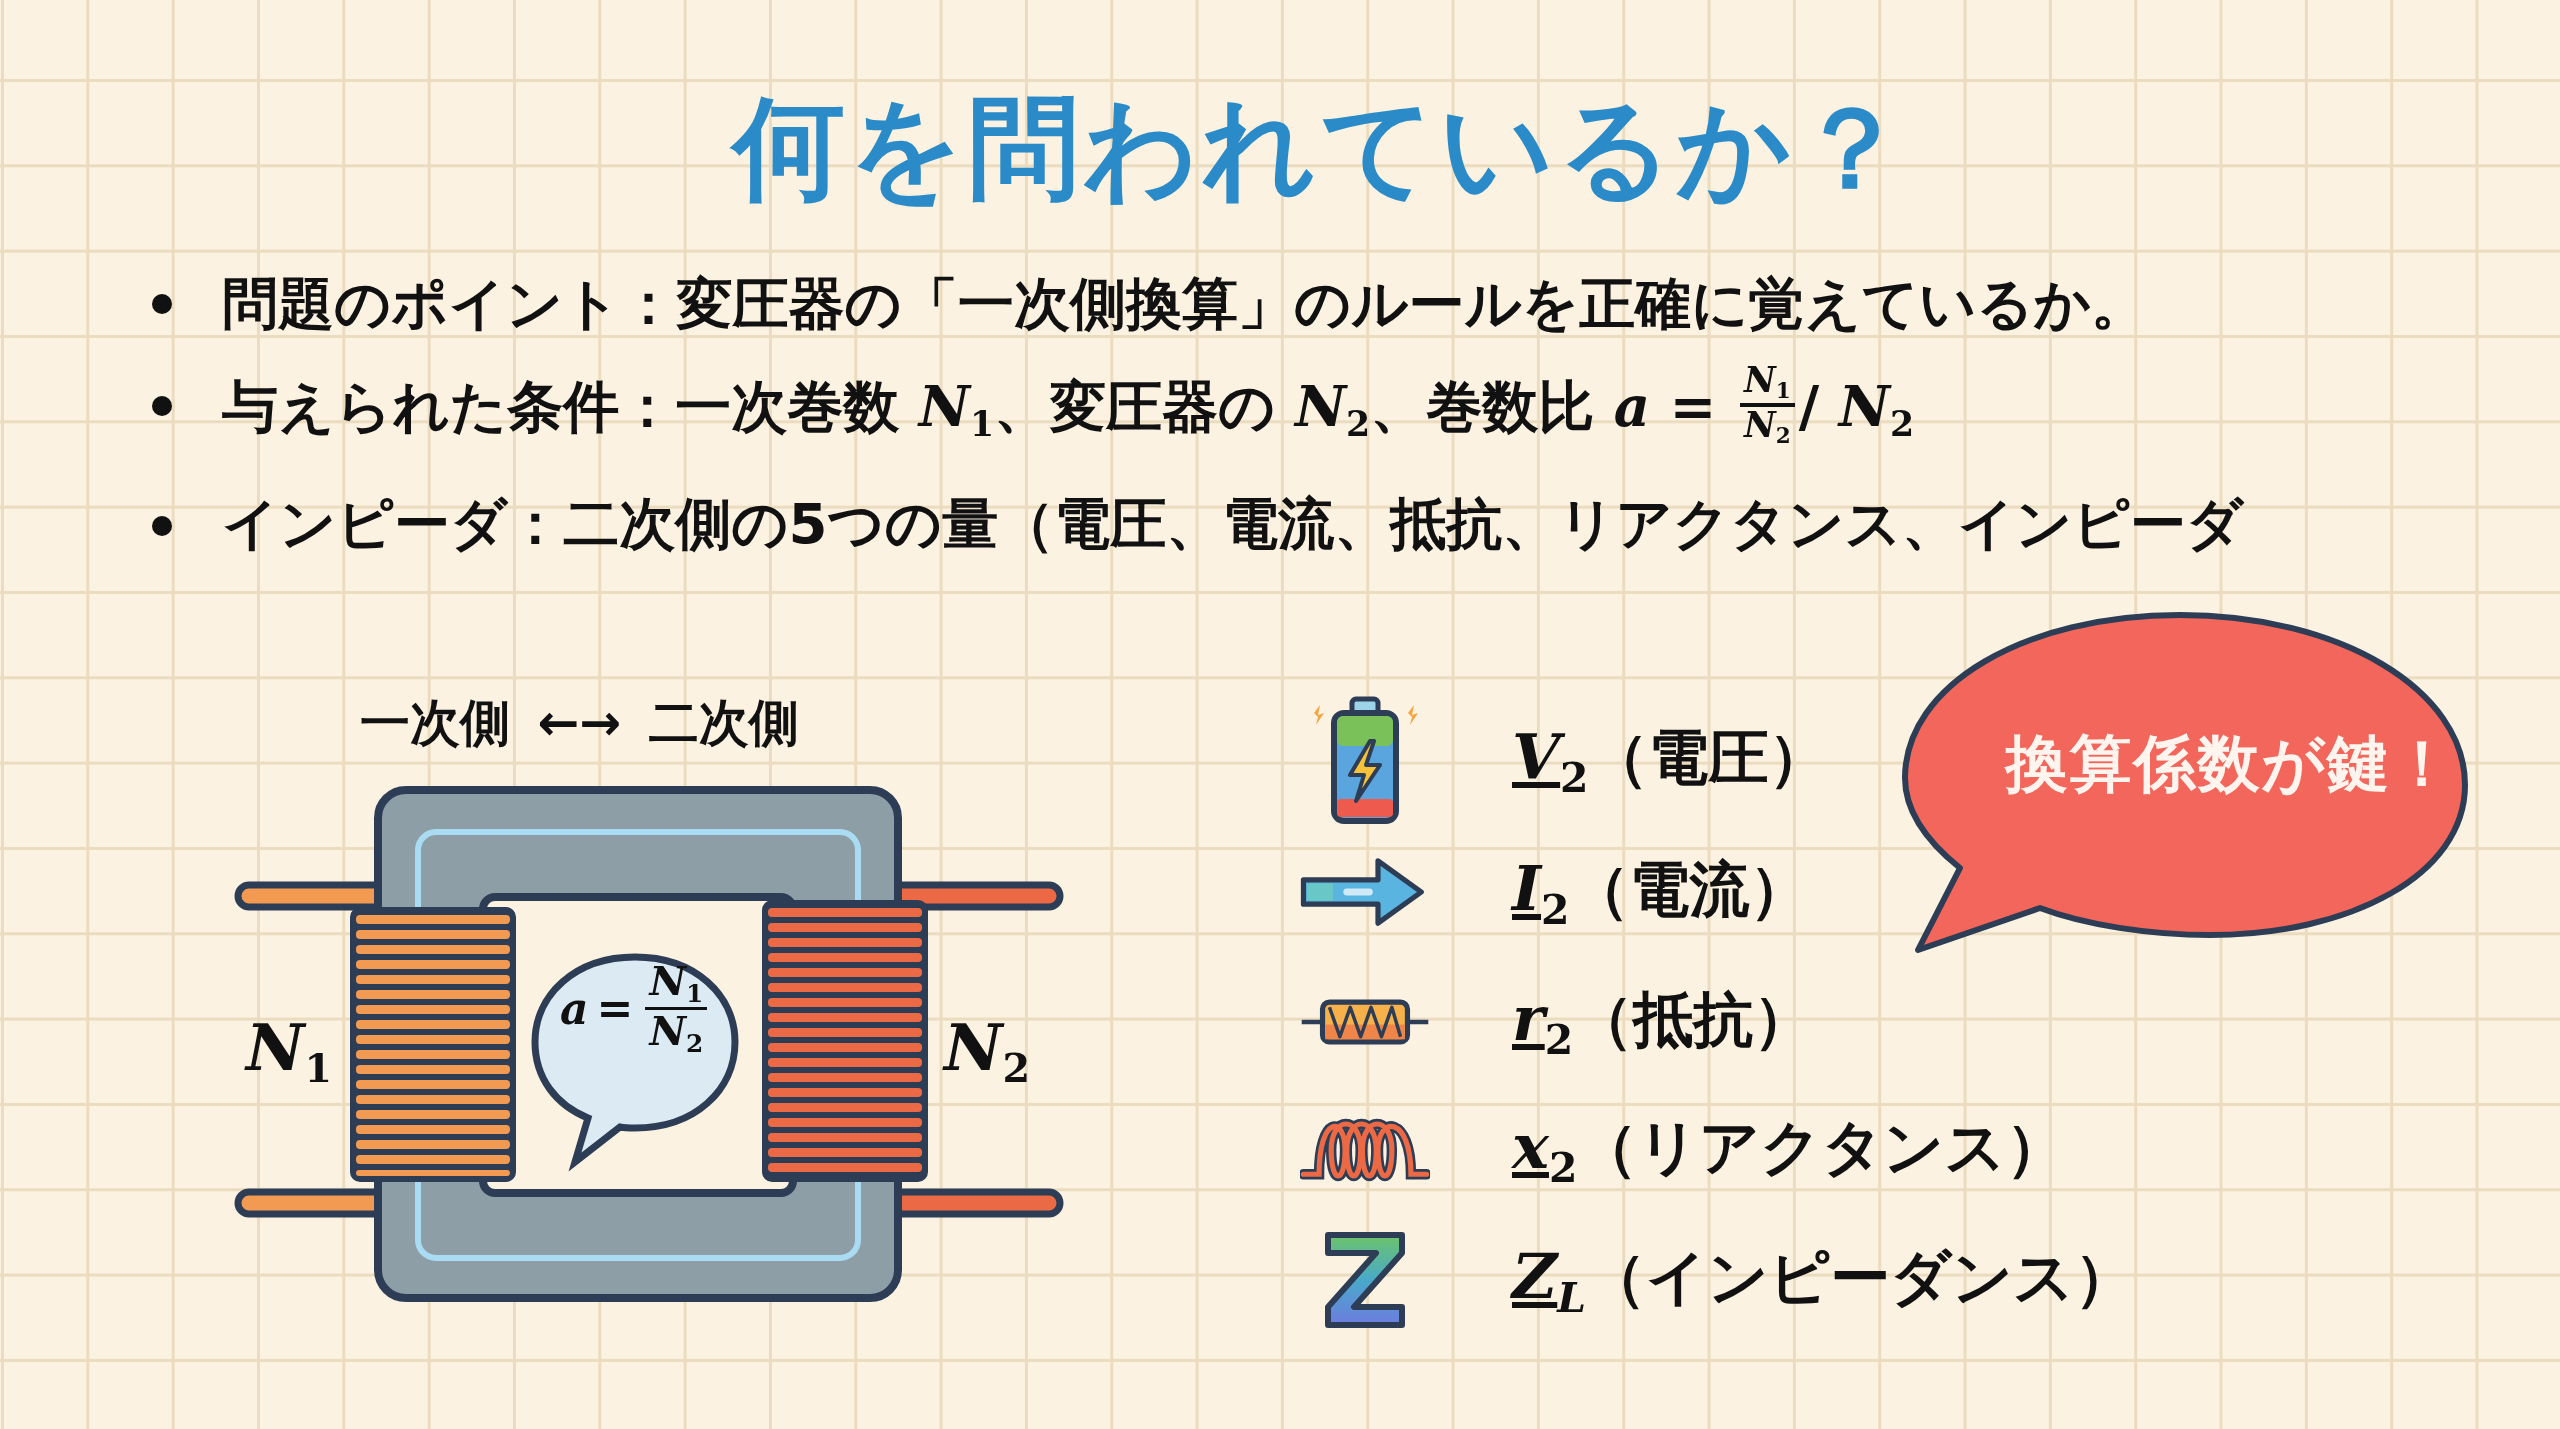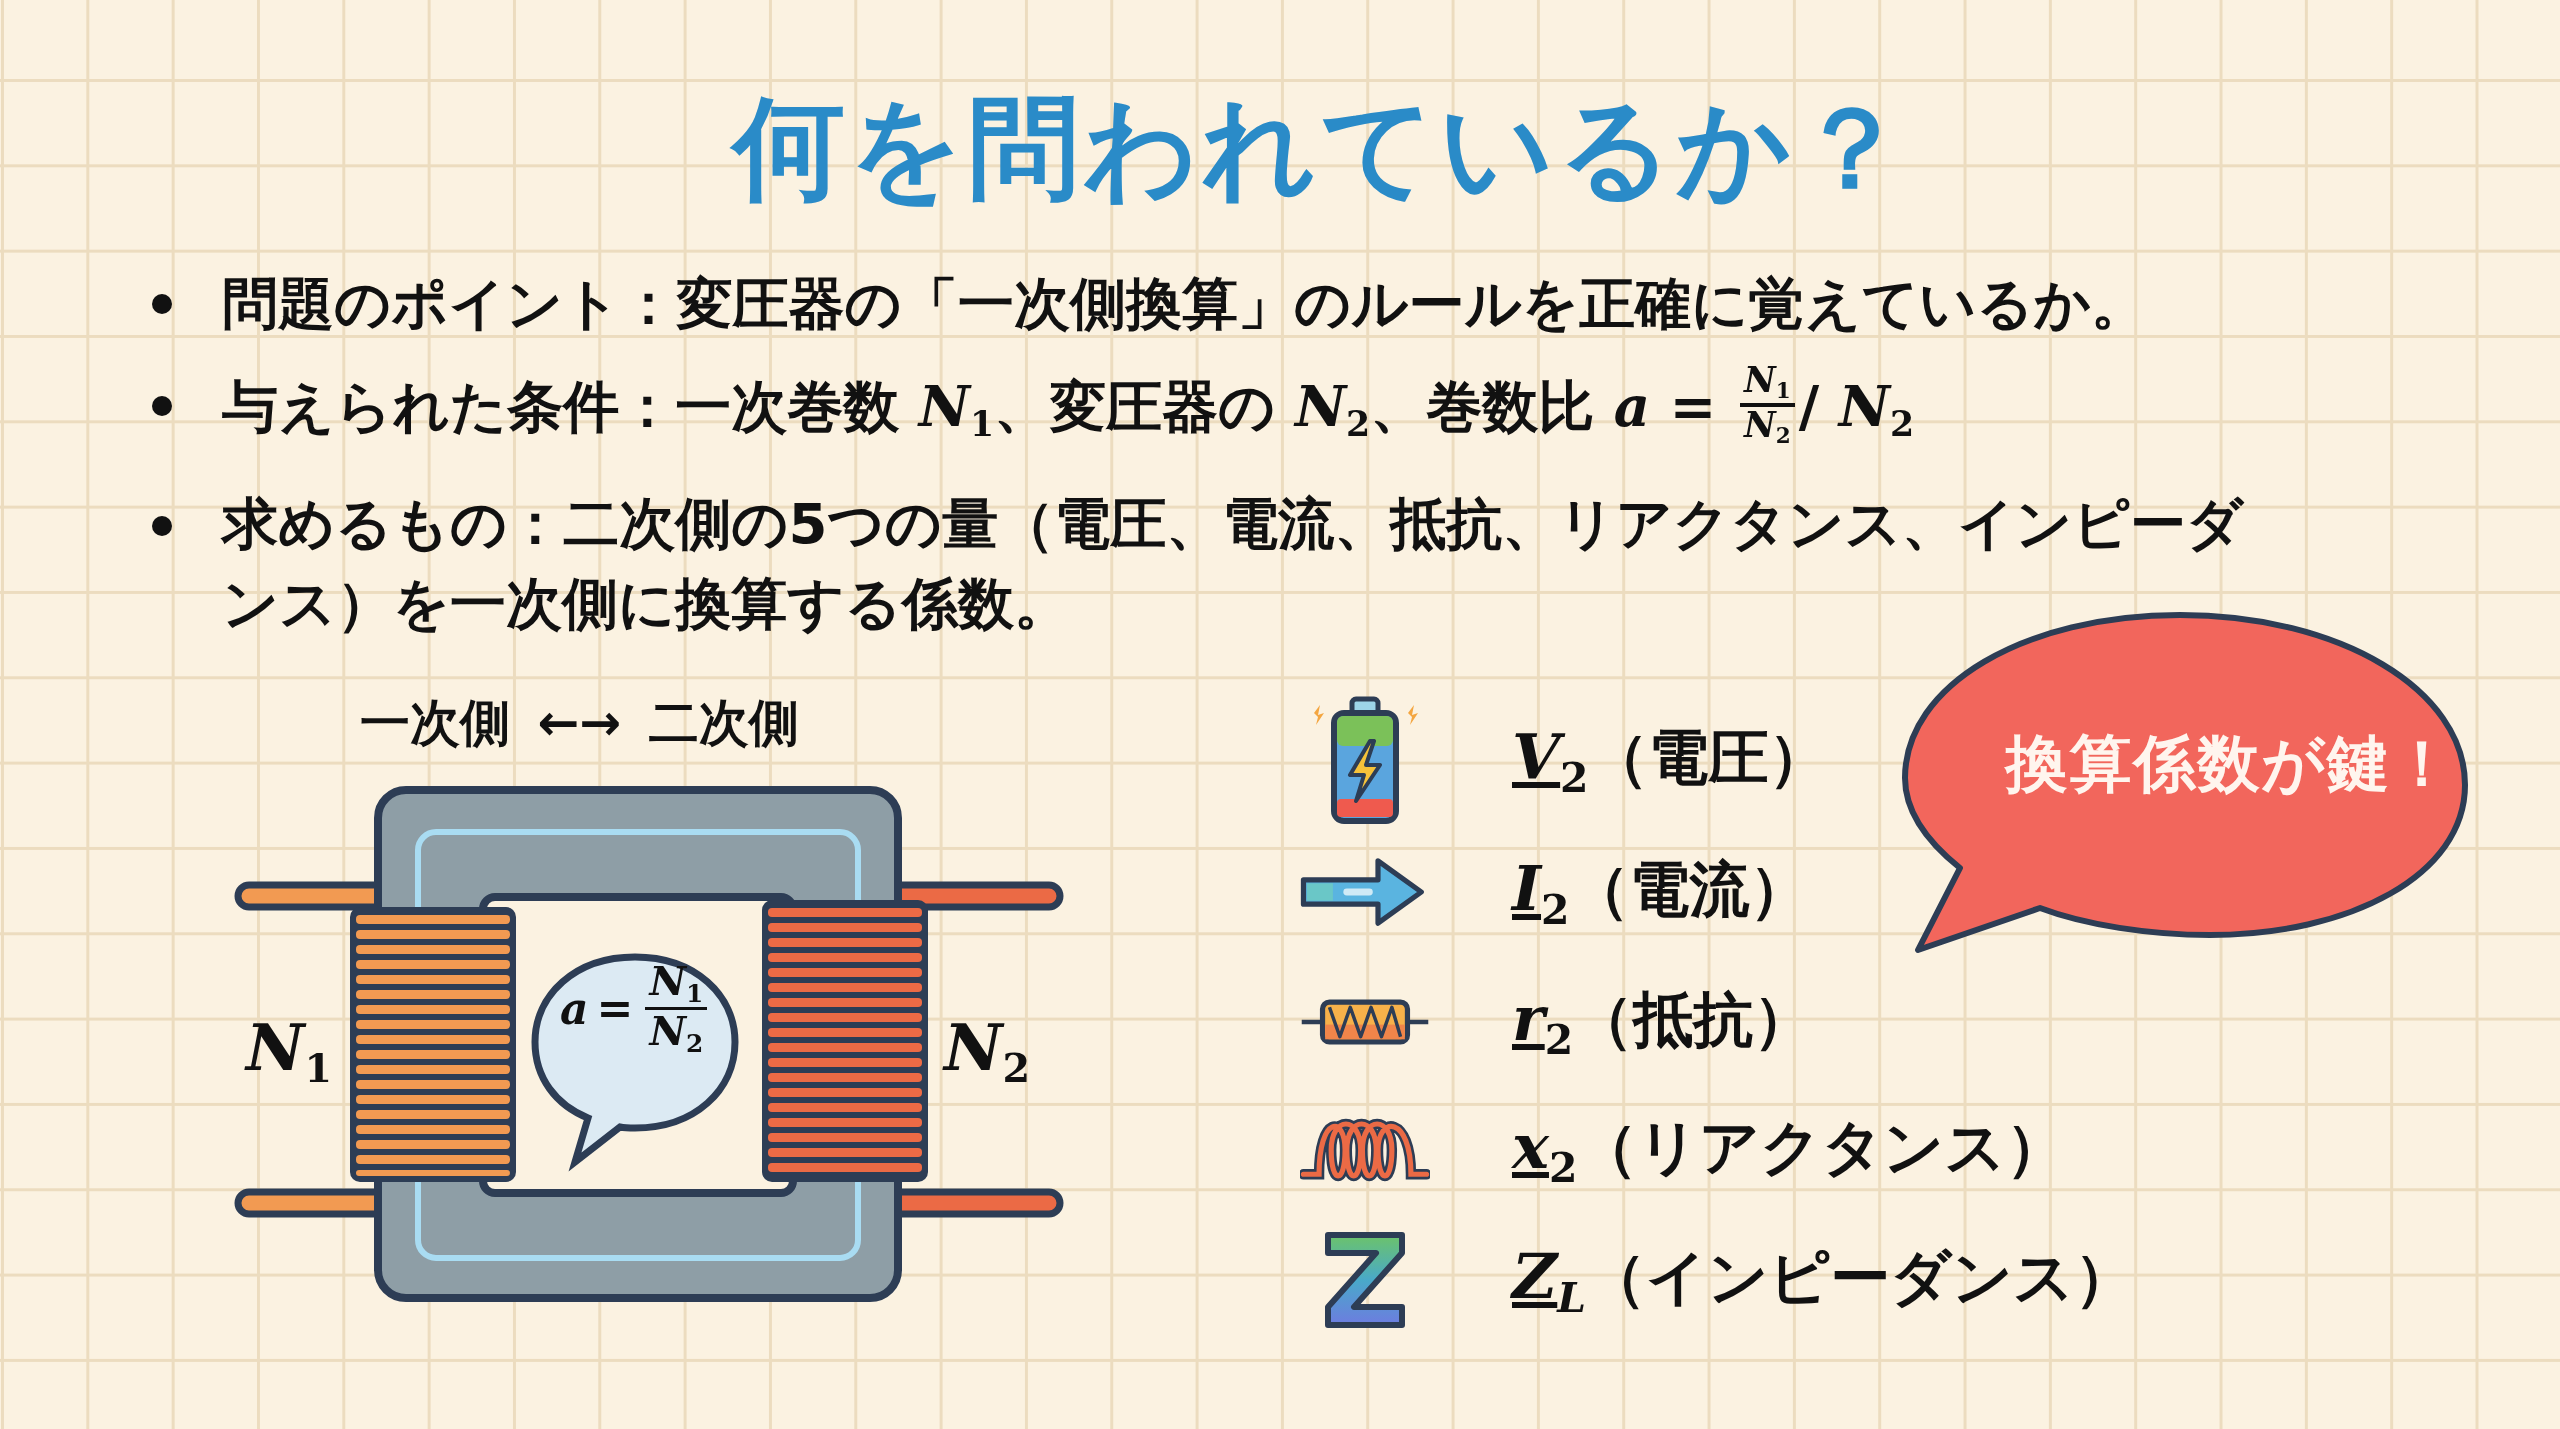--- a/index.html
+++ b/index.html
@@ -56,22 +56,21 @@
   <div class="bullet">
     <span class="dot"></span>
     <span>与えられた条件：</span><span>一次巻数 </span><span class="math"><span>N</span><sub>1</sub></span><span>、変圧器の </span><span class="math"><span>N</span><sub>2</sub></span><span>、巻数比 </span><span class="math"><span>a</span><span style="font-style:normal"> = </span><span class="frac">
           <span class="num"><span>N</span><sub>1</sub></span>
           <span class="den"><span>N</span><sub>2</sub></span>
         </span><span style="font-style:normal">/ </span><span>N</span><sub>2</sub></span>
   </div>
 
   <div class="bullet wrap">
     <span class="dot"></span>
-    <span>求めるもの：</span><span>二次側の5つの量（電圧、電流、抵抗、リアクタンス、インピーダ</span><br>
-    <span>ンス）を一次側に換算する係数。</span>
+    <span>インピーダ：</span><span>二次側の5つの量（電圧、電流、抵抗、リアクタンス、インピーダ</span><br>
   </div>
 </div>
 
 <div class="abs side-label">
   <span>一次側</span>
   <span style="margin:0 10px;">←→</span>
   <span>二次側</span>
 </div>
 
 <svg class="abs" style="left:200px; top:760px;" width="900" height="560" viewBox="0 0 900 560">

